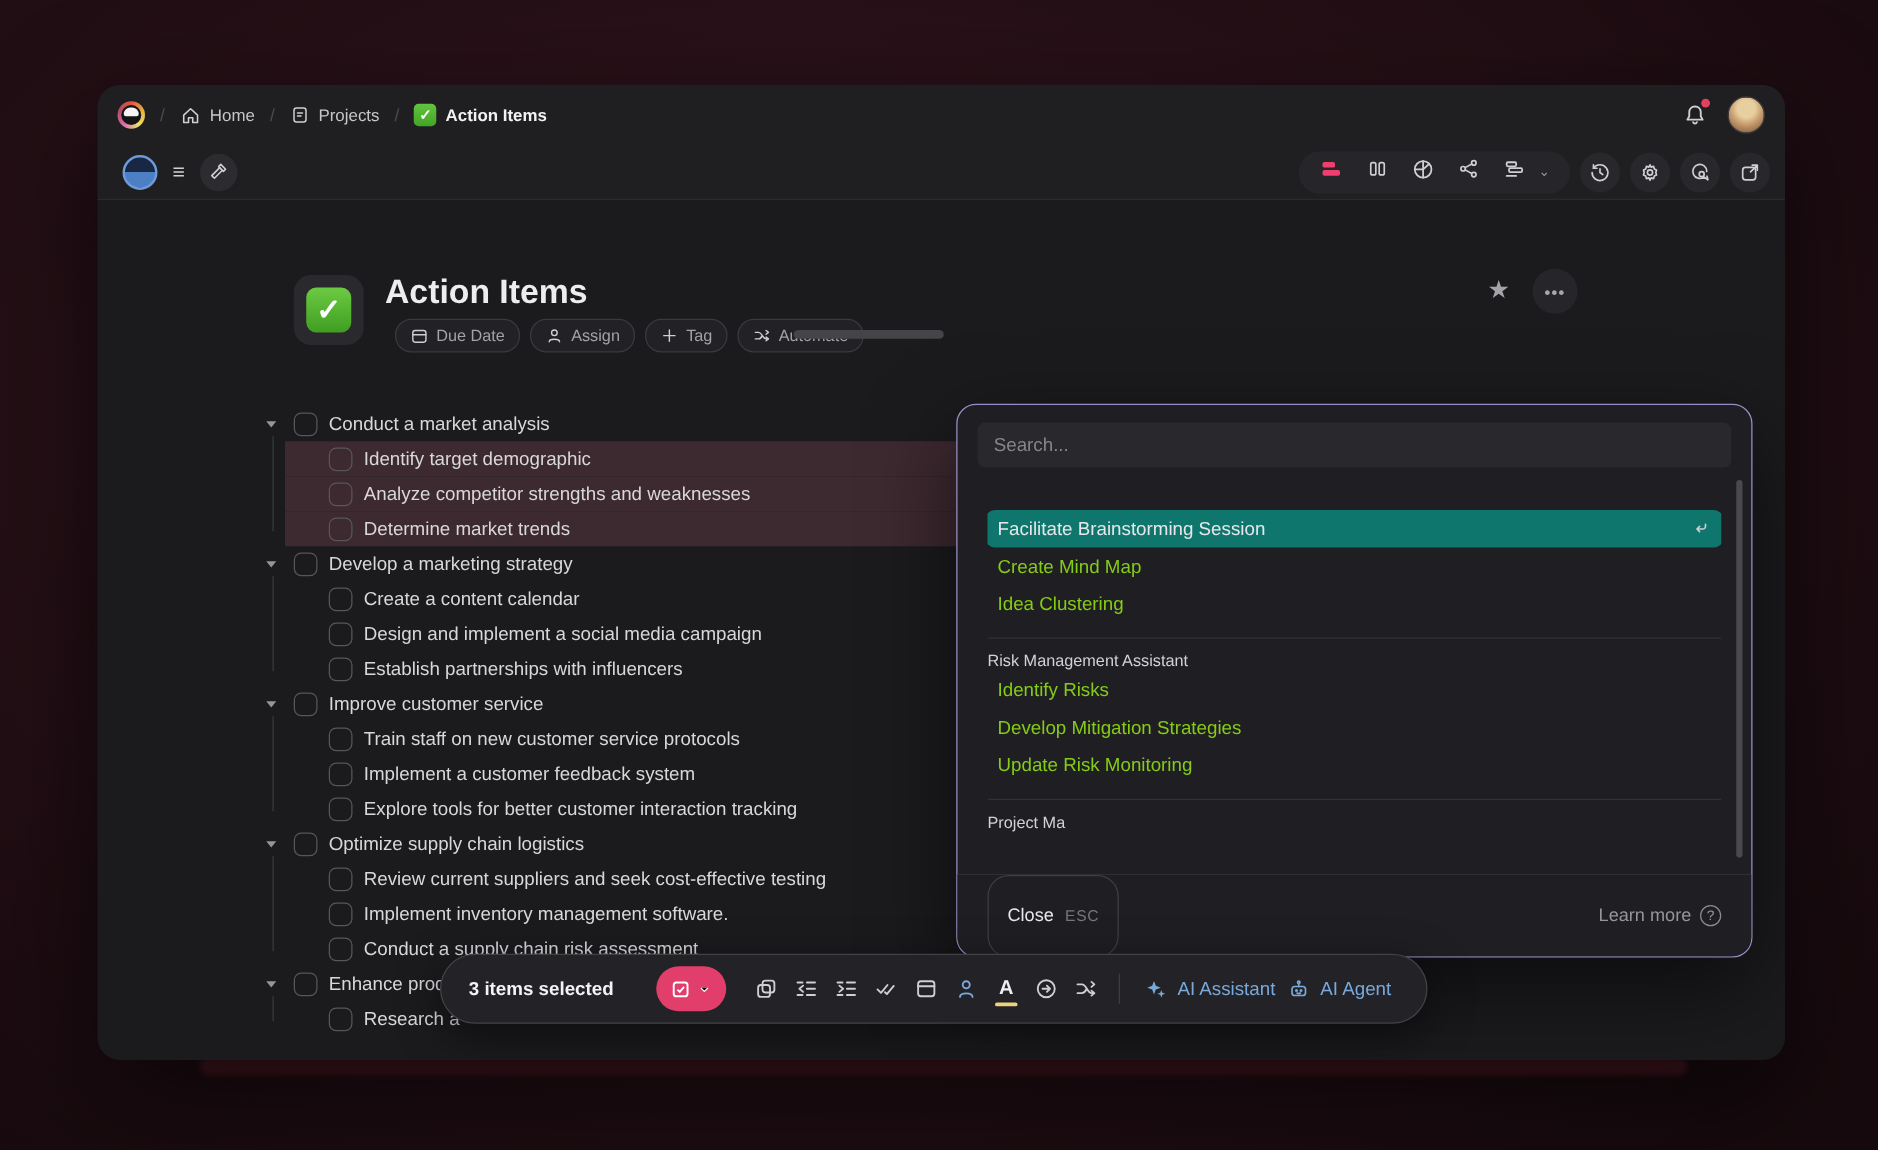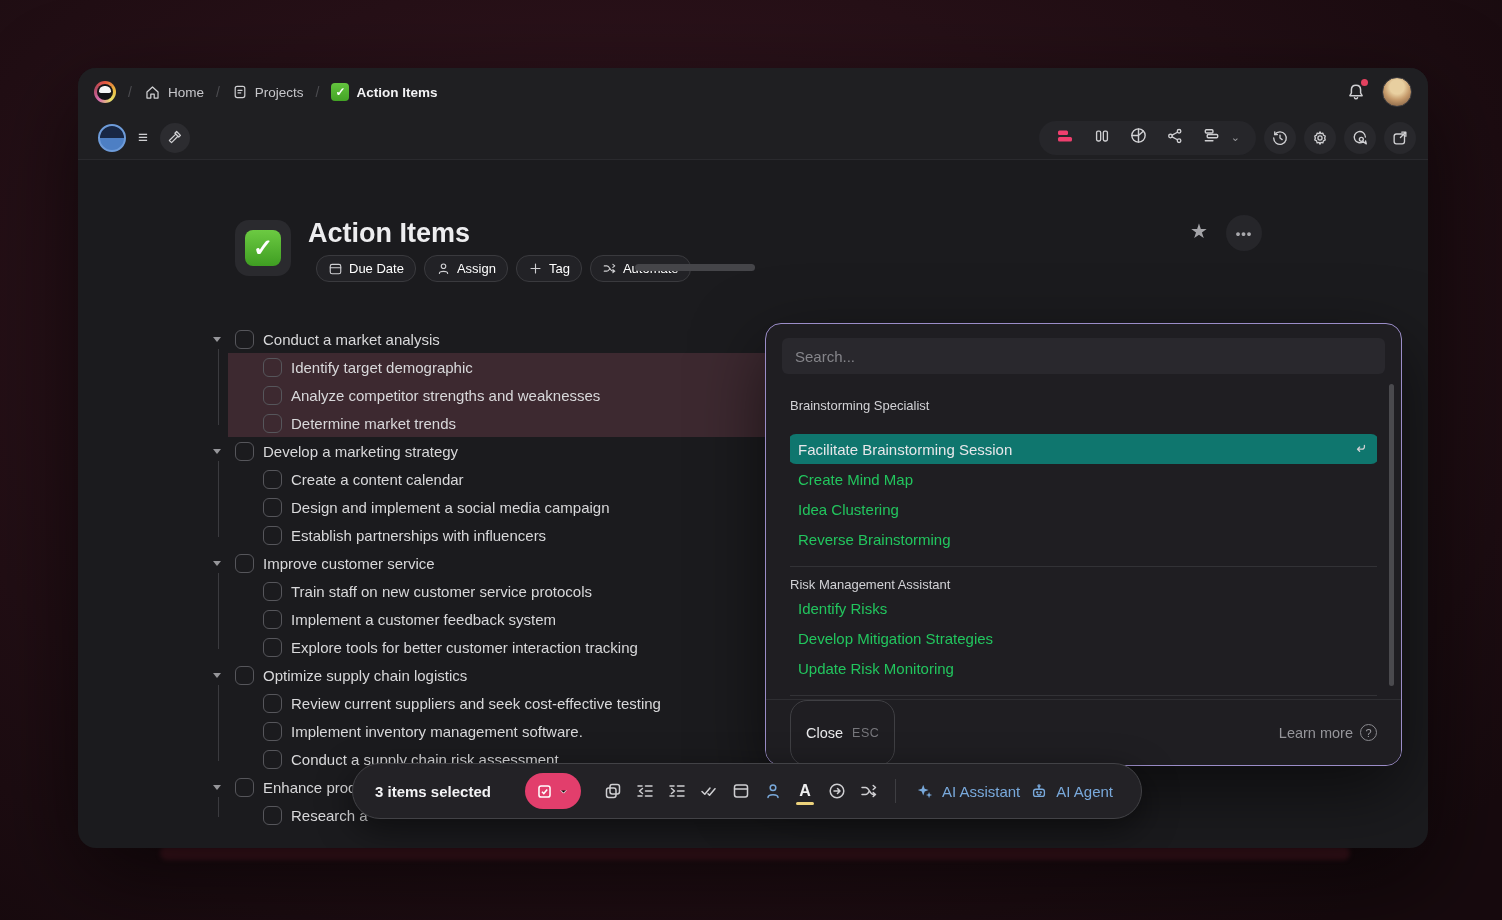--- a/index.html
+++ b/index.html
@@ -36,21 +36,21 @@
   .toolbar-right{margin-left:auto;display:flex;align-items:center;gap:8px;}
   .view-pill{height:34px;border-radius:17px;background:#26262a;display:flex;align-items:center;gap:18px;padding:0 16px;}
   .circle-btn{width:32px;height:32px;border-radius:50%;background:#28282c;display:flex;align-items:center;justify-content:center;}
   .chev{color:#9a9a9e;font-size:11px;margin-left:-8px;}
 
   
   .doc-emoji-tile{position:absolute;left:157px;top:152px;width:56px;height:56px;border-radius:14px;background:#2a2a2e;display:flex;align-items:center;justify-content:center;}
   .big-check{width:36px;height:36px;border-radius:8px;background:linear-gradient(180deg,#6cca42,#3f9e22);display:flex;align-items:center;justify-content:center;color:#fff;font-size:24px;font-weight:700;}
   .doc-title{position:absolute;left:230px;top:150px;font-size:27px;font-weight:600;color:#ededef;}
   .doc-actions{position:absolute;left:238px;top:187px;display:flex;gap:8px;align-items:center;}
-  .pill-btn{height:25px;display:flex;align-items:center;gap:6px;padding:0 11px;border:1px solid #3a3a3e;background:#222226;border-radius:13px;color:#ffffff;font-size:13px;cursor:default;}
+  .pill-btn{height:25px;display:flex;align-items:center;gap:6px;padding:0 11px;border:1px solid #3a3a3e;background:#222226;border-radius:13px;color:#a3a3a3;font-size:13px;cursor:default;}
   .skeleton-line{position:absolute;left:557px;top:196px;width:120px;height:7px;border-radius:4px;background:#454549;}
   .star-btn{position:absolute;left:1112px;top:151px;font-size:20px;color:#a4a4a8;}
   .more-btn{position:absolute;left:1148px;top:147px;width:36px;height:36px;border-radius:50%;background:#26262a;color:#a8a8ac;display:flex;align-items:center;justify-content:center;font-size:13px;letter-spacing:1px;font-weight:700;}
 
   
   .task-list{position:absolute;left:133px;top:257px;width:650px;}
   .task-row{position:relative;height:28px;display:flex;align-items:center;z-index:1;}
   .task-row.selected::before{content:"";position:absolute;left:17px;top:0;width:562px;height:28px;background:#3d2930;z-index:-1;}
   .disclosure{width:22px;display:flex;justify-content:flex-start;padding-left:2px;}
   .disclosure::before{content:"";border-left:4.5px solid transparent;border-right:4.5px solid transparent;border-top:5.5px solid #96969a;}
@@ -62,21 +62,21 @@
   .thread{position:absolute;left:7px;top:-4px;bottom:12px;width:1px;background:#3b3b3f;}
 
   
   .popup{position:absolute;left:687px;top:255px;width:637px;height:443px;border-radius:16px;background:#1f1e22;
     border:1.5px solid #9b8dc8;box-shadow:0 24px 70px rgba(0,0,0,.55);z-index:5;box-sizing:border-box;}
   .popup-search{position:absolute;left:16px;top:14px;right:16px;height:36px;border-radius:6px;background:#29282d;display:flex;align-items:center;}
   .popup-search input{background:transparent;border:none;outline:none;color:#ddddde;font-size:15px;padding:0 13px;width:100%;font-family:"Liberation Sans",sans-serif;}
   .popup-search input::placeholder{color:#85858a;}
   .popup-list{position:absolute;left:24px;right:24px;top:64px;bottom:66px;overflow:hidden;}
   .popup-header{margin:10px 0 0;height:16px;line-height:16px;font-size:13px;color:#d2d2d6;}
-  .popup-item{height:30px;display:flex;align-items:center;padding:0 10px;margin:0 -2px;border-radius:8px;color:#22c55e;font-size:15px;cursor:default;}
+  .popup-item{height:30px;display:flex;align-items:center;padding:0 10px;margin:0 -2px;border-radius:8px;color:#84cc16;font-size:15px;cursor:default;}
   .popup-item.highlighted{background:#0f766e;color:#e7e7ea;margin-top:20px;}
   .popup-item .spacer{flex:1;}
   .popup-divider{border-top:1px solid #323236;margin:12px 0 6px;}
   .popup-scrollbar{position:absolute;right:7px;top:60px;width:5px;height:302px;border-radius:3px;background:#4a4a4e;z-index:6;}
   .popup-footer{position:absolute;left:0;right:0;bottom:0;height:66px;border-top:1px solid #2e2e32;display:flex;align-items:center;padding:0 24px;box-sizing:border-box;background:#1f1e22;border-radius:0 0 15px 15px;}
   .close-btn{height:32px;border:1px solid #3f3f43;border-radius:17px;display:flex;align-items:center;gap:9px;padding:16px 15px;background:transparent;}
   .close-btn .close-label{color:#e9e9eb;font-size:14.5px;}
   .close-btn .esc-label{color:#77777c;font-size:12.5px;letter-spacing:.5px;}
   .learn-more{margin-left:auto;display:flex;align-items:center;gap:7px;color:#95959a;font-size:14.5px;}
   .q-circle{width:17px;height:17px;border-radius:50%;border:1.3px solid #8a8a8f;display:flex;align-items:center;justify-content:center;font-size:11px;color:#9a9a9f;box-sizing:border-box;}
@@ -358,38 +358,34 @@
             </div>
           </div>
         </div>
       </div>
 
     <div class="popup">
       <div class="popup-search">
         <input type="text" placeholder="Search..." style="">
       </div>
       <div class="popup-list" id="popup-list">
-          <div class="popup-header">Brainstorming Specialist</div>
           <div class="popup-item highlighted">
             <span class="popup-item-label">Facilitate Brainstorming Session</span>
   <span class="spacer"></span>
   <span>
     <svg class="st" width="17" height="17" viewBox="0 0 20 20">
                 <path d="M6.5 12 h5.5 a2.6 2.6 0 0 0 2.6-2.6 V7.5 M9 9.5 L6.5 12 l2.5 2.5"></path>
               </svg>
   </span>
 </div>
           <div class="popup-item">
             <span class="popup-item-label">Create Mind Map</span>
           </div>
           <div class="popup-item">
             <span class="popup-item-label">Idea Clustering</span>
-          </div>
-          <div class="popup-item">
-            <span class="popup-item-label">Reverse Brainstorming</span>
           </div>
           <div class="popup-divider"></div>
           <div class="popup-header">Risk Management Assistant</div>
           <div class="popup-item">
             <span class="popup-item-label">Identify Risks</span>
           </div>
           <div class="popup-item">
             <span class="popup-item-label">Develop Mitigation Strategies</span>
           </div>
           <div class="popup-item">

